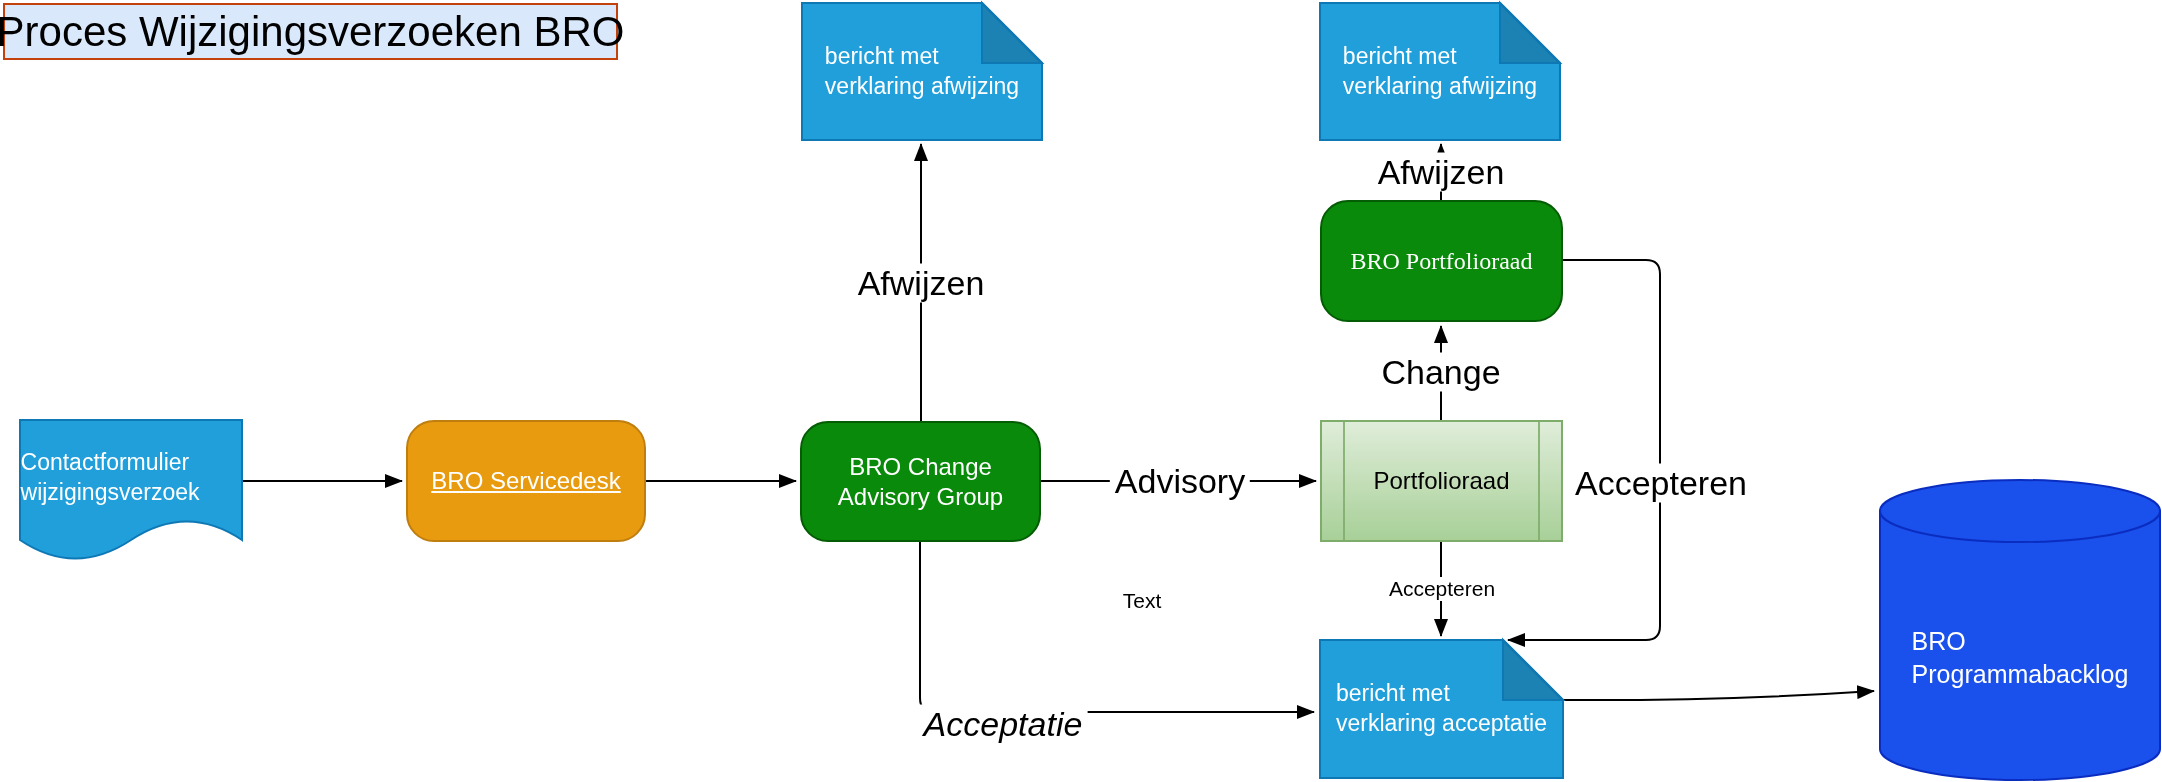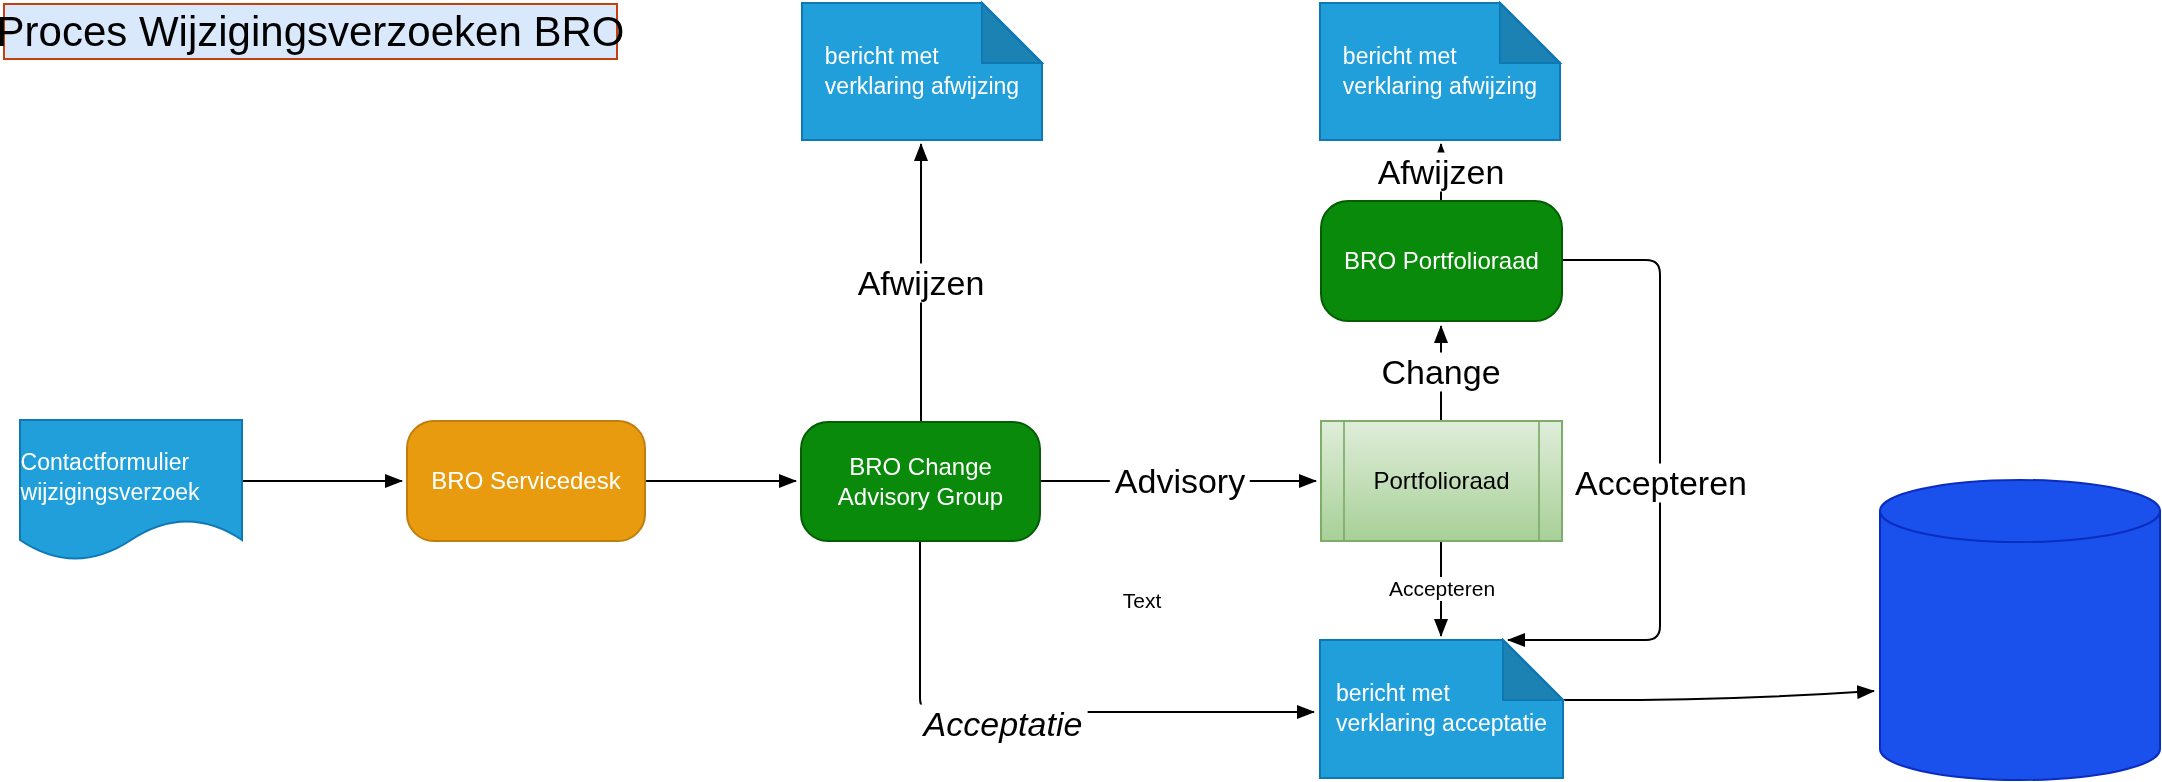--- a/index.html
+++ b/index.html
@@ -19,21 +19,21 @@
     display:flex;align-items:center;justify-content:center;
     font-size:42px;color:#000;white-space:nowrap;
   }
 
   .node{
     position:absolute;display:flex;align-items:center;justify-content:center;
     text-align:center;color:#fff;font-size:24px;line-height:1.25;
   }
   .node .lbl{white-space:pre-line;text-align:center;}
   .rounded{border-radius:28px;border:2px solid;}
-  .orange{background:#E99B10;border-color:#BF7E0E;}
+  .orange{background:#E99B10;border-color:#BF7E0E;text-decoration:underline;}
   .green{background:#0A8A0A;border-color:#045C04;}
 
   .impact{
     background:linear-gradient(#DFEDD9,#A8D098);
     border:2px solid #7EAC6A;color:#000;
   }
   .impact .bar{
     position:absolute;top:0;bottom:0;width:2px;
     background:rgba(126,172,106,0.85);
   }
@@ -105,21 +105,21 @@
 
   <div class="node rounded orange" style="left:406px;top:420px;width:236px;height:118px;">
     <span class="lbl">BRO Servicedesk</span>
   </div>
 
   <div class="node rounded green" style="left:800px;top:421px;width:237px;height:117px;">
     <span class="lbl">BRO Change
 Advisory Group</span>
   </div>
 
-  <div class="node rounded green" style="left:1320px;top:200px;width:239px;height:118px;">
+  <div class="node rounded green" style="left:1320px;top:200px;width:239px;height:118px;font-family:Liberation Serif, serif;">
     <span class="lbl">BRO Portfolioraad</span>
   </div>
 
   <div class="node impact" style="left:1320px;top:420px;width:239px;height:118px;">
     <span class="bar left"></span>
     <span class="bar right"></span>
     <span class="lbl">Portfolioraad</span>
   </div>
 
   <div class="svg-label" style="left:20px;top:424px;width:180px;height:108px;">
@@ -131,20 +131,24 @@
 verklaring afwijzing</span>
   </div>
   <div class="svg-label" style="left:1320px;top:3px;width:240px;height:137px;">
     <span class="lbl">bericht met
 verklaring afwijzing</span>
   </div>
   <div class="svg-label" style="left:1320px;top:640px;width:243px;height:138px;">
     <span class="lbl">bericht met
 verklaring acceptatie</span>
   </div>
+  <div class="svg-label cyl-label" style="left:1880px;top:545px;width:280px;height:225px;">
+    <span class="lbl">BRO
+Programmabacklog</span>
+  </div>
 
   <div class="edge-label" style="left:921px;top:283px;">Afwijzen</div>
   <div class="edge-label" style="left:1180px;top:481px;">Advisory</div>
   <div class="edge-label" style="left:1441px;top:372px;">Change</div>
   <div class="edge-label" style="left:1441px;top:172px;">Afwijzen</div>
   <div class="edge-label" style="left:1661px;top:483px;">Accepteren</div>
   <div class="edge-label small" style="left:1442px;top:589px;">Accepteren</div>
   <div class="edge-label" style="left:1003px;top:724px;font-style:italic;">Acceptatie</div>
   <div class="edge-label small" style="left:1142px;top:601px;">Text</div>
 

